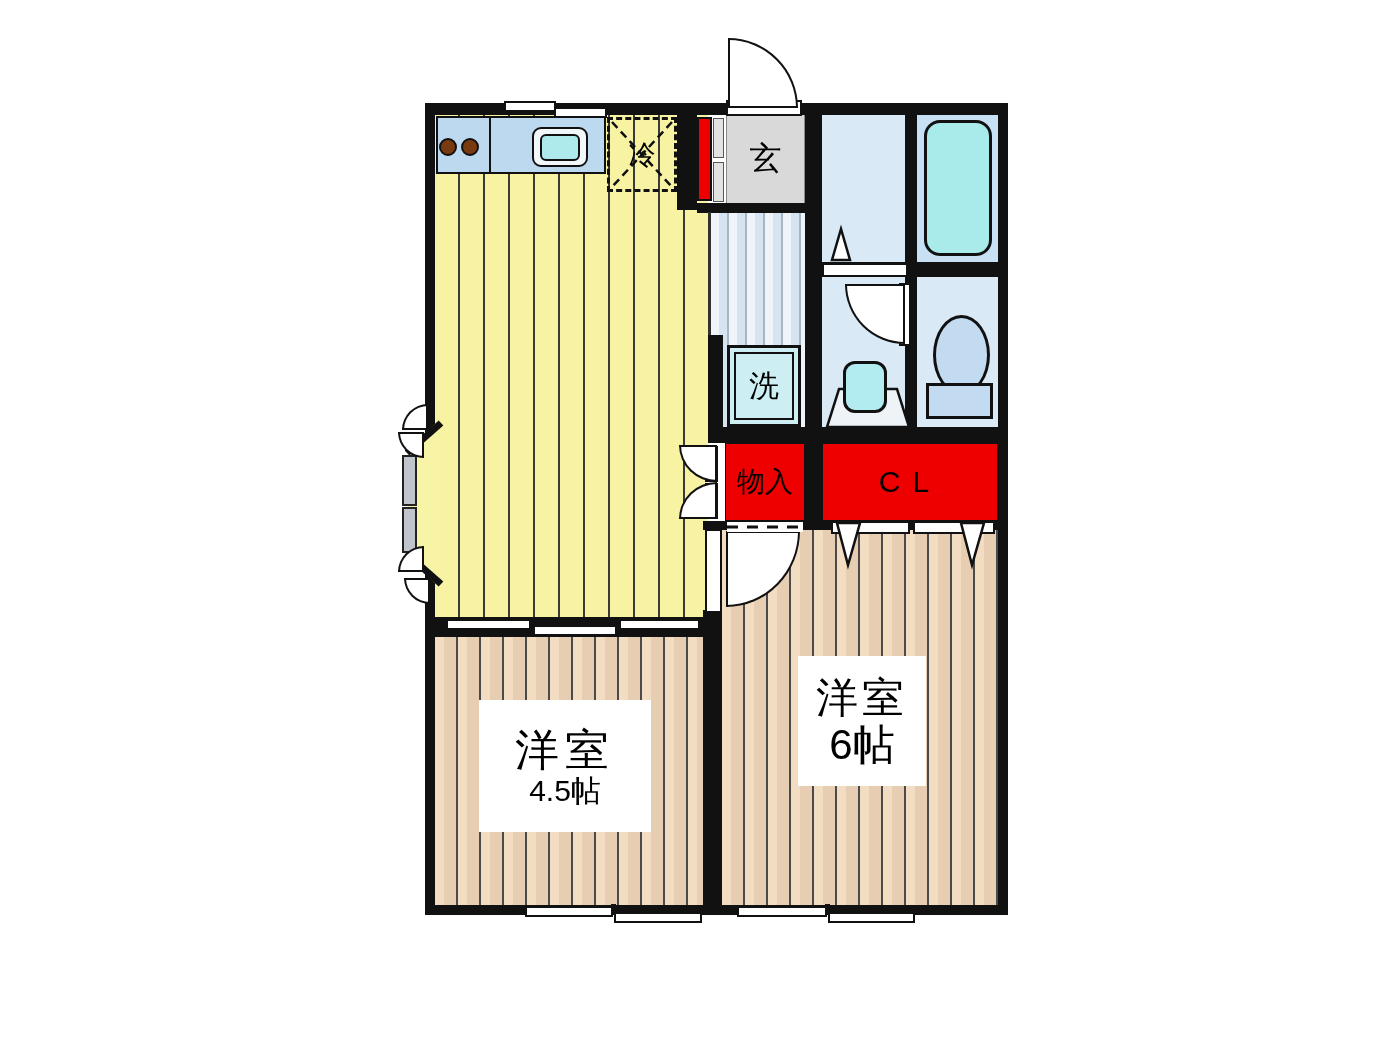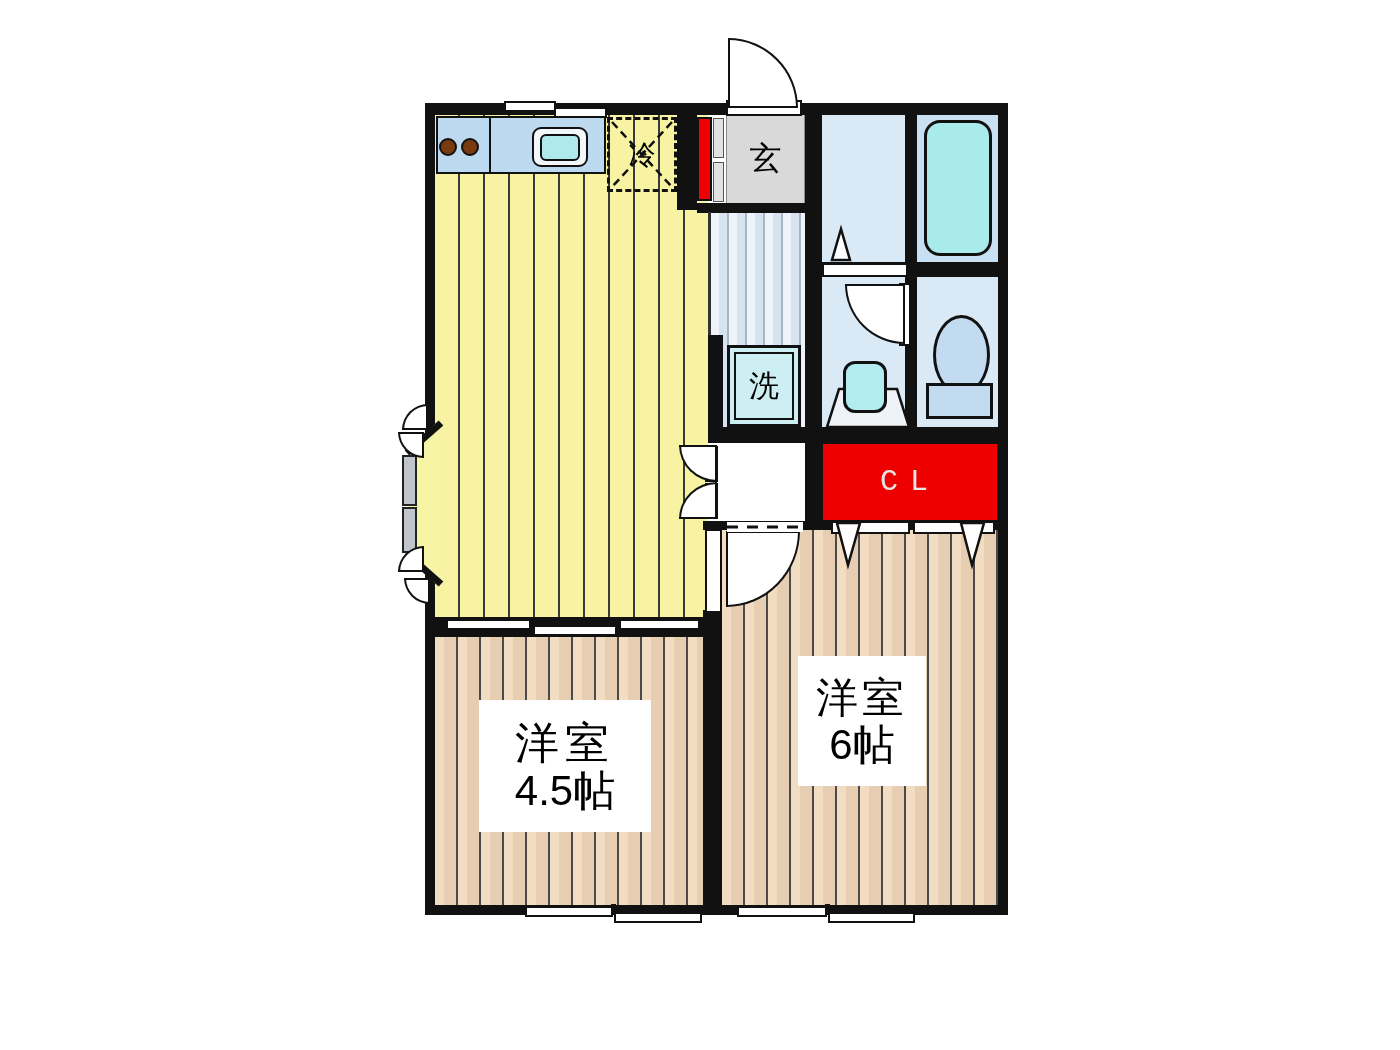--- a/index.html
+++ b/index.html
@@ -58,22 +58,25 @@
 
   <div class="wall" style="left:805px;top:443px;width:17px;height:78px;"></div>
 
   <div class="wall" style="left:703px;top:521px;width:298px;height:9px;"></div>
 
   <div class="wall" style="left:703px;top:617px;width:19px;height:298px;"></div>
 
   <div class="wall" style="left:435px;top:617px;width:268px;height:20px;"></div>
   <div class="wall" style="left:703px;top:610px;width:19px;height:10px;"></div>
 
+  <div class="abs" style="left:725px;top:443px;width:80px;height:78px;background:#ee0000;border:1px solid #111;display:flex;align-items:center;justify-content:center;">
+    <span class="cjk" style="font-size:28px;">物入</span>
+  </div>
   <div class="abs" style="left:822px;top:443px;width:176px;height:78px;background:#ee0000;border:1px solid #111;display:flex;align-items:center;justify-content:center;">
-    <span style="font-size:30px;letter-spacing:12px;color:#e5e5e5;font-family:Liberation Mono, monospace;">CL</span>
+    <span style="font-size:30px;letter-spacing:12px;color:#000000;">CL</span>
   </div>
 
   <div class="abs" style="left:436px;top:116px;width:170px;height:58px;background:#bcd9f0;border:2px solid #111;"></div>
   <div class="abs" style="left:489px;top:116px;width:2px;height:58px;background:#111;"></div>
   <div class="abs" style="left:439px;top:138px;width:18px;height:18px;border-radius:50%;background:#7a3a10;border:2px solid #111;"></div>
   <div class="abs" style="left:461px;top:138px;width:18px;height:18px;border-radius:50%;background:#7a3a10;border:2px solid #111;"></div>
   <div class="abs" style="left:532px;top:127px;width:56px;height:40px;background:#f2f7fa;border:2.5px solid #111;border-radius:9px;"></div>
   <div class="abs" style="left:540px;top:134px;width:40px;height:27px;background:#aeeaec;border:2px solid #111;border-radius:6px;"></div>
 
   <div class="abs" style="left:607px;top:117px;width:70px;height:75px;border:3px dashed #111;"></div>
@@ -156,20 +159,20 @@
   <div class="pie" style="left:402px;top:404px;width:26px;height:26px;border-radius:100% 0 0 0;border-width:2px;"></div>
   <div class="pie" style="left:398px;top:432px;width:26px;height:26px;border-radius:0 0 0 100%;border-width:2px;"></div>
   <div class="pie" style="left:398px;top:546px;width:26px;height:26px;border-radius:100% 0 0 0;border-width:2px;"></div>
   <div class="pie" style="left:404px;top:578px;width:26px;height:26px;border-radius:0 0 0 100%;border-width:2px;"></div>
 
   <div class="abs" style="left:843px;top:361px;width:44px;height:52px;background:#b2ecf0;border:3px solid #111;border-radius:12px;"></div>
 
 
   <div class="lbl" style="left:479px;top:700px;width:172px;height:132px;">
     <span style="font-size:44px;letter-spacing:6px;">洋室</span>
-    <span style="font-size:42px;">4.5帖</span>
+    <span style="font-size:30px;">4.5帖</span>
   </div>
   <div class="lbl" style="left:798px;top:656px;width:128px;height:130px;">
     <span style="font-size:42px;letter-spacing:4px;">洋室</span>
     <span style="font-size:42px;">6帖</span>
   </div>
 
 </div>
 
 </body></html>

